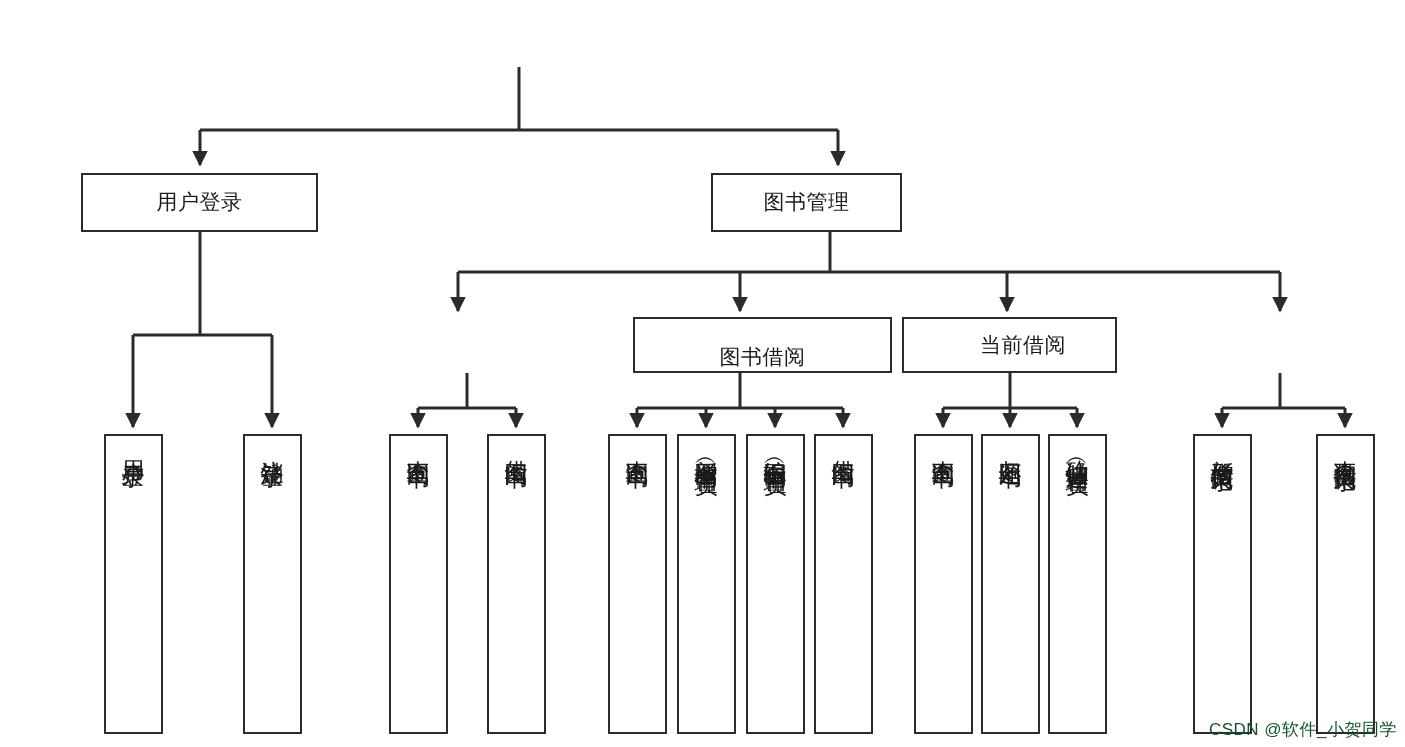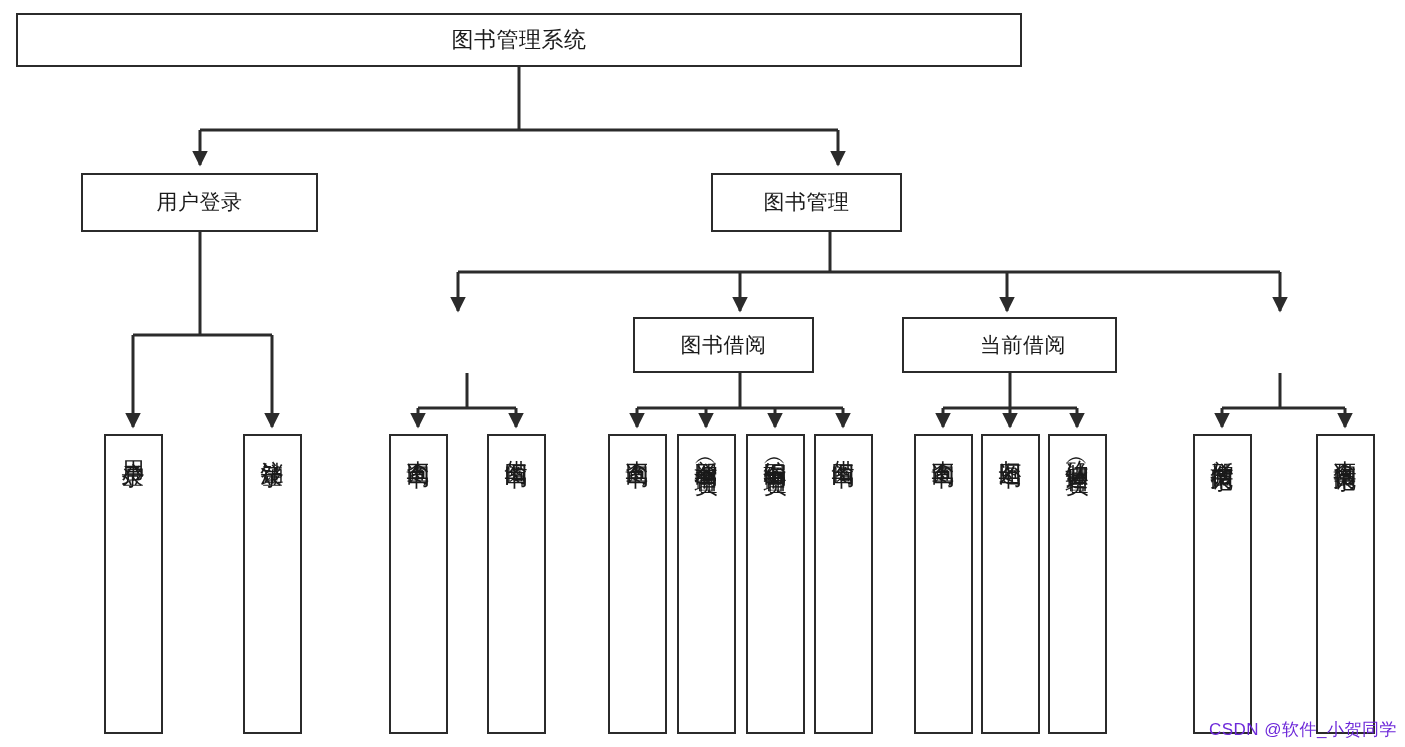--- a/index.html
+++ b/index.html
@@ -60,21 +60,21 @@
     font-size: 23px;
     line-height: 1.05;
     letter-spacing: 2px;
     white-space: nowrap;
   }
   #watermark {
     position: absolute;
     right: 8px;
     bottom: 6px;
     font-size: 17px;
-    color: #6d28d9;
+    color: #14532d;
     letter-spacing: 0.5px;
     white-space: nowrap;
   }
 </style>
 </head>
 <body>
 
 <div id="canvas">
 
   <svg id="wires" viewBox="0 0 1405 747" xmlns="http://www.w3.org/2000/svg">
@@ -120,32 +120,29 @@
       <path d="M 1010 408 L 1010 427" marker-end="url(#arrow)"></path>
       <path d="M 1077 408 L 1077 427" marker-end="url(#arrow)"></path>
 
       <path d="M 1280 373 L 1280 408"></path>
       <path d="M 1222 408 L 1345 408"></path>
       <path d="M 1222 408 L 1222 427" marker-end="url(#arrow)"></path>
       <path d="M 1345 408 L 1345 427" marker-end="url(#arrow)"></path>
     </g>
   </svg>
 
-  <div class="node root" style="left:16px; top:13px; width:1006px; height:54px;">
-    <span class="node-label">图书管理系统</span>
-  </div>
 
   <div class="node horizontal" style="left:81px; top:173px; width:237px; height:59px;">
     <span class="node-label">用户登录</span>
   </div>
   <div class="node horizontal" style="left:711px; top:173px; width:191px; height:59px;">
     <span class="node-label">图书管理</span>
   </div>
 
-  <div class="node horizontal" style="left:633px; top:317px; width:181px; height:56px;">
+  <div class="node horizontal" style="left:633px; top:317px; width:259px; height:56px;align-items:flex-end;">
     <span class="node-label">图书借阅</span>
   </div>
   <div class="node horizontal" style="left:902px; top:317px; width:215px; height:56px;padding-left:27px;">
     <span class="node-label">当前借阅</span>
   </div>
 
   <div class="node vertical" style="left:104px; top:434px; width:59px; height:300px;">
     <span class="node-label">用户登录</span>
   </div>
   <div class="node vertical" style="left:243px; top:434px; width:59px; height:300px;">

